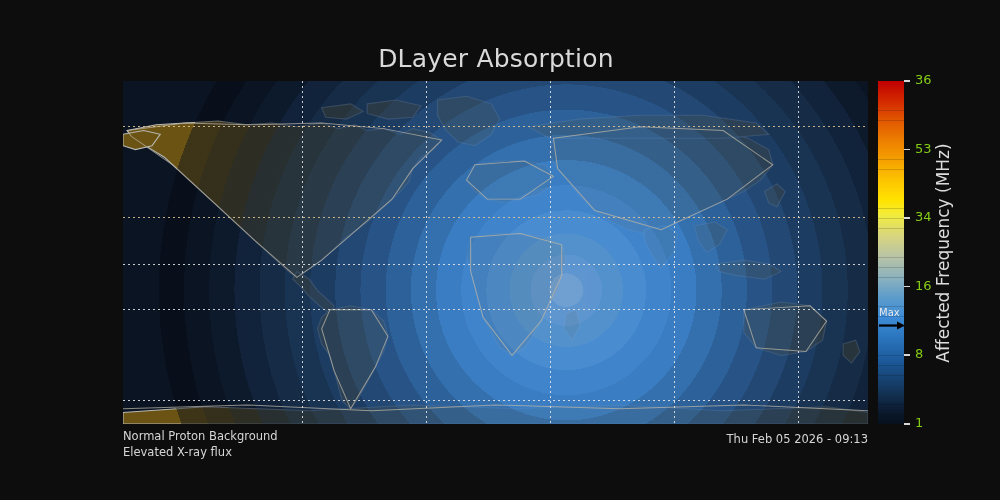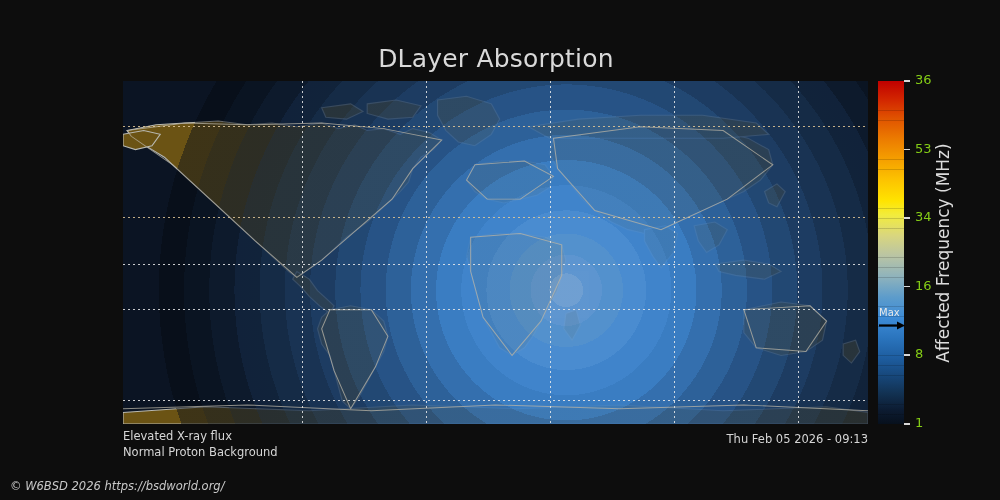--- a/index.html
+++ b/index.html
@@ -421,21 +421,20 @@
       <line x1="0" y1="4.5" x2="19" y2="4.5" stroke="#000" stroke-width="2.2"></line>
       <polygon points="18,0.5 26,4.5 18,8.5" fill="#000"></polygon>
     </svg>
   </div>
 
   <div class="cbar-title">
     <span>Affected Frequency (MHz)</span>
   </div>
 
   <div class="note-left">
+    <div>Normal Proton Background</div>
     <div>Elevated X-ray flux</div>
-    <div>Normal Proton Background</div>
   </div>
 
   <div class="note-time">Thu Feb 05 2026 - 09:13</div>
 
-  <div class="credit">© W6BSD 2026 https://bsdworld.org/</div>
 
 </div>
 
 </body></html>

